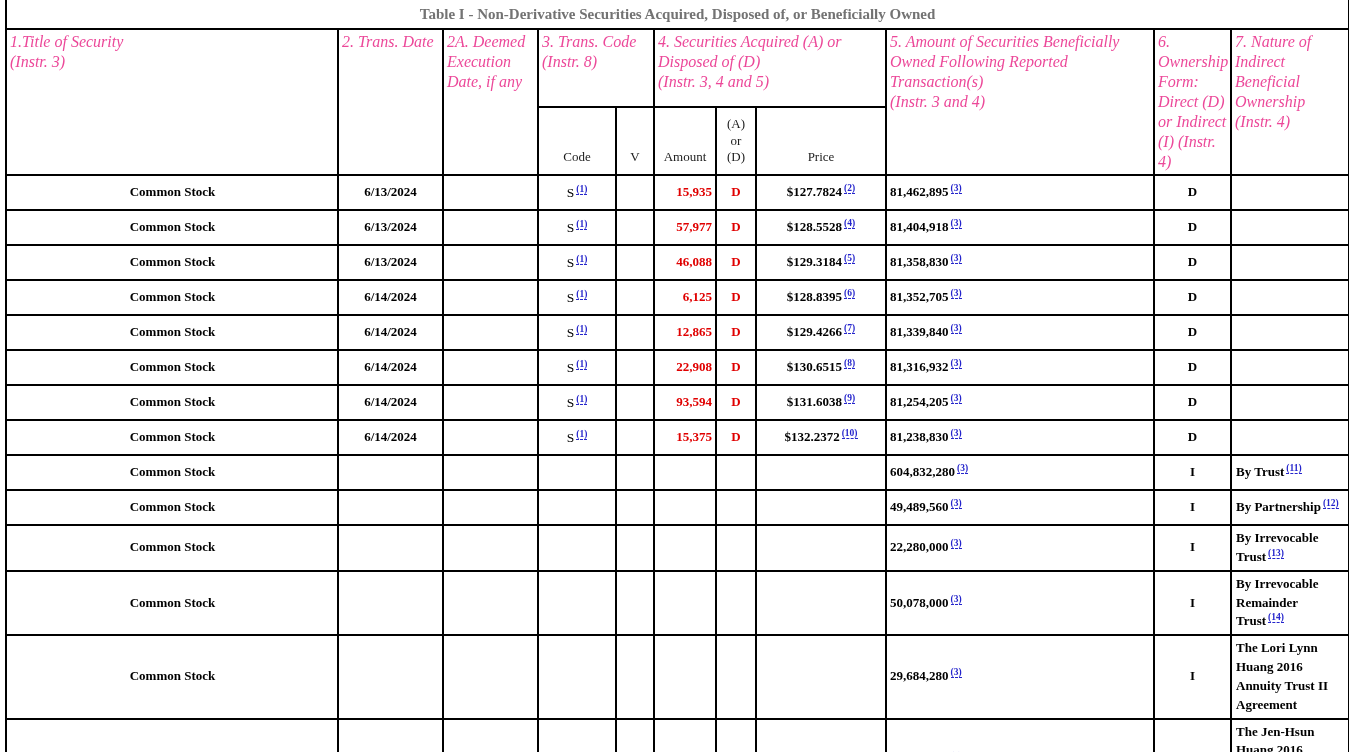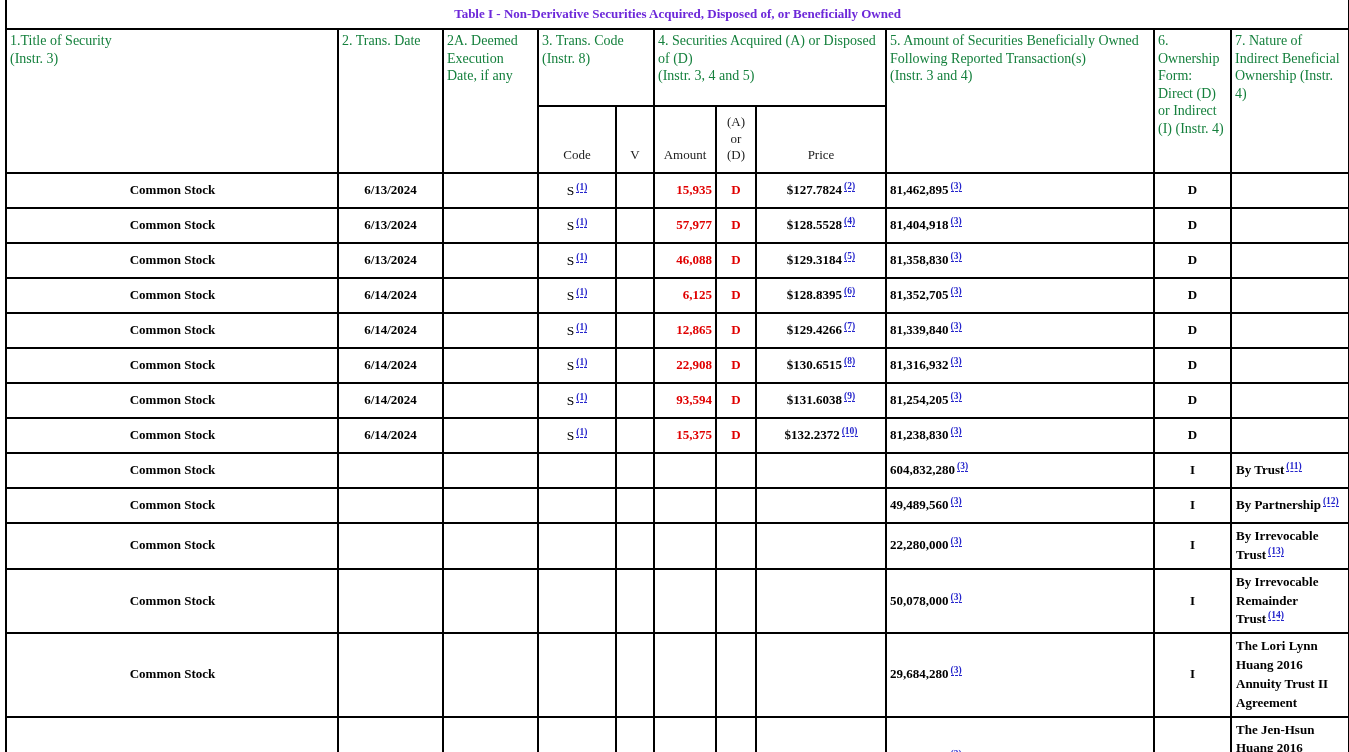--- a/index.html
+++ b/index.html
@@ -23,36 +23,37 @@
   table.form-table th, table.form-table td {
     border: 2px solid #000000;
     overflow: hidden;
   }
   
   tr.title-row th {
     border-top: none;
     height: 24px;
     text-align: center;
     vertical-align: middle;
-    font-size: 13px;
+    font-size: 15px;
     font-weight: bold;
-    color: #6d28d9;
+    color: #737373;
     padding: 2px 4px;
   }
   
   tr.main-hdr th {
     height: 71px;
     vertical-align: top;
     text-align: left;
     font-weight: normal;
-    font-size: 14px;
-    color: #15803d;
+    font-size: 16px;
+    color: #ec4899;
     padding: 2px 3px;
     white-space: pre-line;
     line-height: 1.25;
+    font-style: italic;
   }
   
   tr.sub-hdr th {
     height: 54px;
     vertical-align: bottom;
     text-align: center;
     font-weight: normal;
     font-size: 13px;
     color: #1c1c1c;
     padding: 2px 3px 9px 3px;

